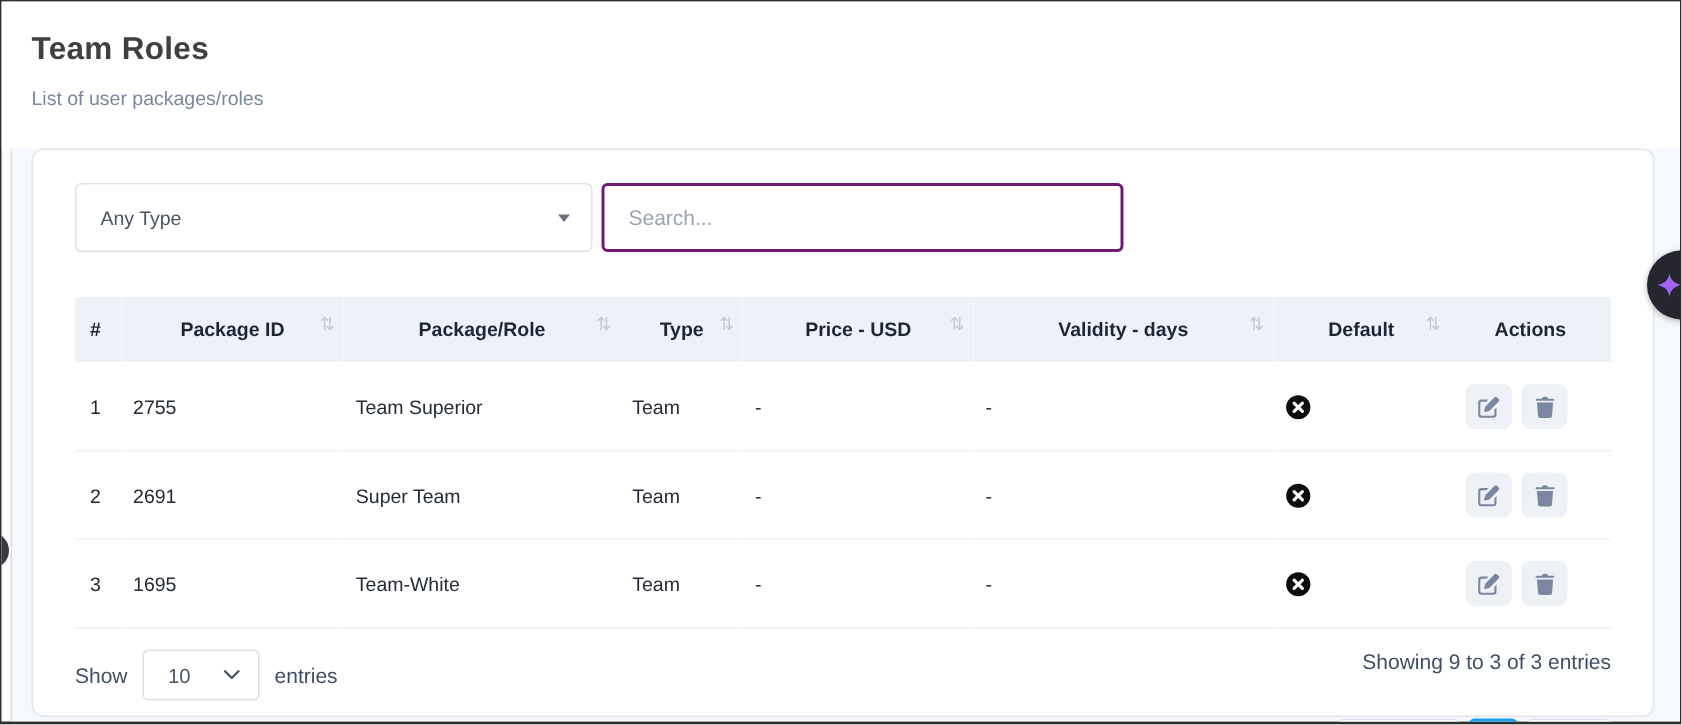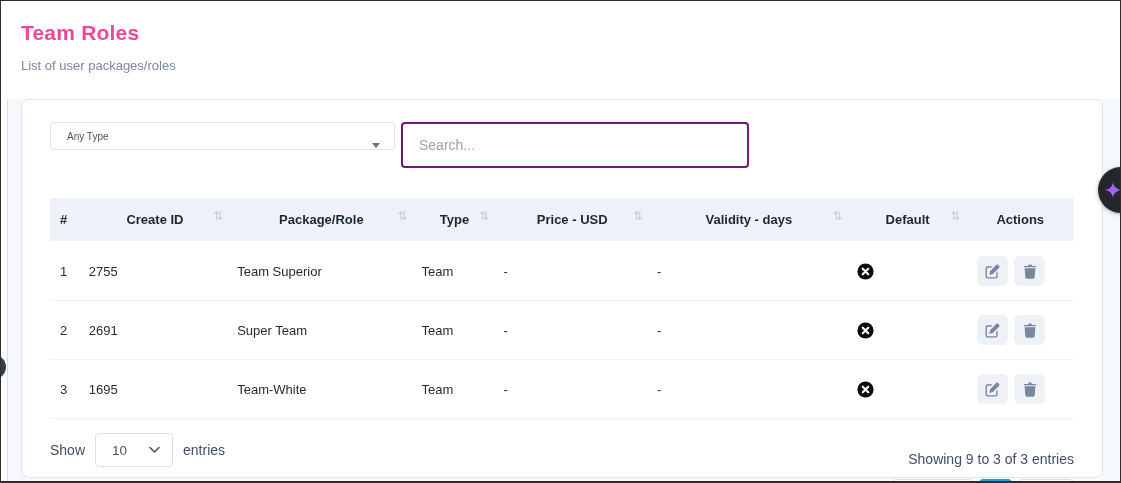--- a/index.html
+++ b/index.html
@@ -14,21 +14,21 @@
 
   
   .left-edge-line{
     position:absolute; left:6px; top:0; bottom:0; width:1px;
     background:#d9dde3;
   }
 
   
   .topbar{ position:absolute; left:0; top:0; right:0; height:98px; background:#fff; }
   .title-row{ display:flex; align-items:center; padding:20px 0 0 20px; }
-  .page-title{ font-size:21px; font-weight:bold; color:#ec4899; letter-spacing:.2px; }
+  .page-title{ font-size:21px; font-weight:bold; color:#404040; letter-spacing:.2px; }
   .create-annotation{
     display:inline-block; margin-left:22px;
     border:3px solid #e01d1d; padding:3px;
   }
   .create-btn{
     display:inline-flex; align-items:center; gap:7px;
     background:#e9ecef; border:none; cursor:pointer;
     padding:7px 16px; font-size:12.5px; color:#3b4a63;
     font-family:inherit; border-radius:2px;
   }
@@ -41,24 +41,24 @@
   }
   .card{
     position:absolute; left:20px; top:98px; width:1082px; height:379px;
     background:#fff; border:1px solid #e2e6ec; border-radius:8px;
     padding:22px 28px 18px 28px;
   }
 
   
   .filter-row{ display:flex; gap:6px; margin-bottom:30px; }
   .type-select{
-    position:relative; width:345px; height:28px;
+    position:relative; width:345px; height:46px;
     border:1px solid #dde2e8; border-radius:4px; background:#fff;
     display:flex; align-items:center; padding:0 30px 0 16px;
-    font-size:10px; color:#4b5563; cursor:pointer;
+    font-size:13px; color:#4b5563; cursor:pointer;
   }
   .type-select .caret{
     position:absolute; right:14px; top:20px;
     width:0; height:0; border-left:4px solid transparent;
     border-right:4px solid transparent; border-top:5px solid #6b7280;
   }
   .search-input{
     width:348px; height:46px; border:2px solid #701a75; border-radius:4px;
     padding:14px 16px; font-size:14px; color:#4b5563; font-family:inherit;
     outline:none; background:#fff;
@@ -95,21 +95,21 @@
 
   .action-btn{
     display:inline-flex; align-items:center; justify-content:center;
     width:31px; height:30px; border:none; border-radius:6px;
     background:#eef1f6; cursor:pointer; margin:0 3px; padding:0;
   }
   .action-btn svg{ display:block; }
 
   
   .footer-row{
-    display:flex; justify-content:space-between; align-items:flex-end;
+    display:flex; justify-content:space-between; align-items:flex-start;
     margin-bottom:12px;
   }
   .show-group{ display:flex; align-items:center; gap:10px; font-size:14px; color:#3f4d67; }
   .length-select{
     position:relative; width:78px; height:34px; border:1px solid #dbe0e6;
     border-radius:4px; background:#fff; display:flex; align-items:center;
     padding-left:16px; font-size:13.5px; color:#4b5563; cursor:pointer;
   }
   .length-select svg{ position:absolute; right:12px; top:12px; }
   .showing-text{ font-size:14px; color:#3f4d67; }
@@ -159,21 +159,21 @@
         <span>Any Type</span>
         <span class="caret"></span>
       </div>
       <input class="search-input" type="text" placeholder="Search..." style="">
     </div>
 
     <table class="roles">
       <thead>
         <tr id="header-row">
             <th><span>#</span></th>
-            <th><span>Create ID</span><span class="sort-icon">⇅</span></th>
+            <th><span>Package ID</span><span class="sort-icon">⇅</span></th>
             <th><span>Package/Role</span><span class="sort-icon">⇅</span></th>
             <th><span>Type</span><span class="sort-icon">⇅</span></th>
             <th><span>Price - USD</span><span class="sort-icon">⇅</span></th>
             <th><span>Validity - days</span><span class="sort-icon">⇅</span></th>
             <th><span>Default</span><span class="sort-icon">⇅</span></th>
             <th><span>Actions</span></th>
           </tr>
       </thead>
       <tbody id="table-body">
           <tr>

